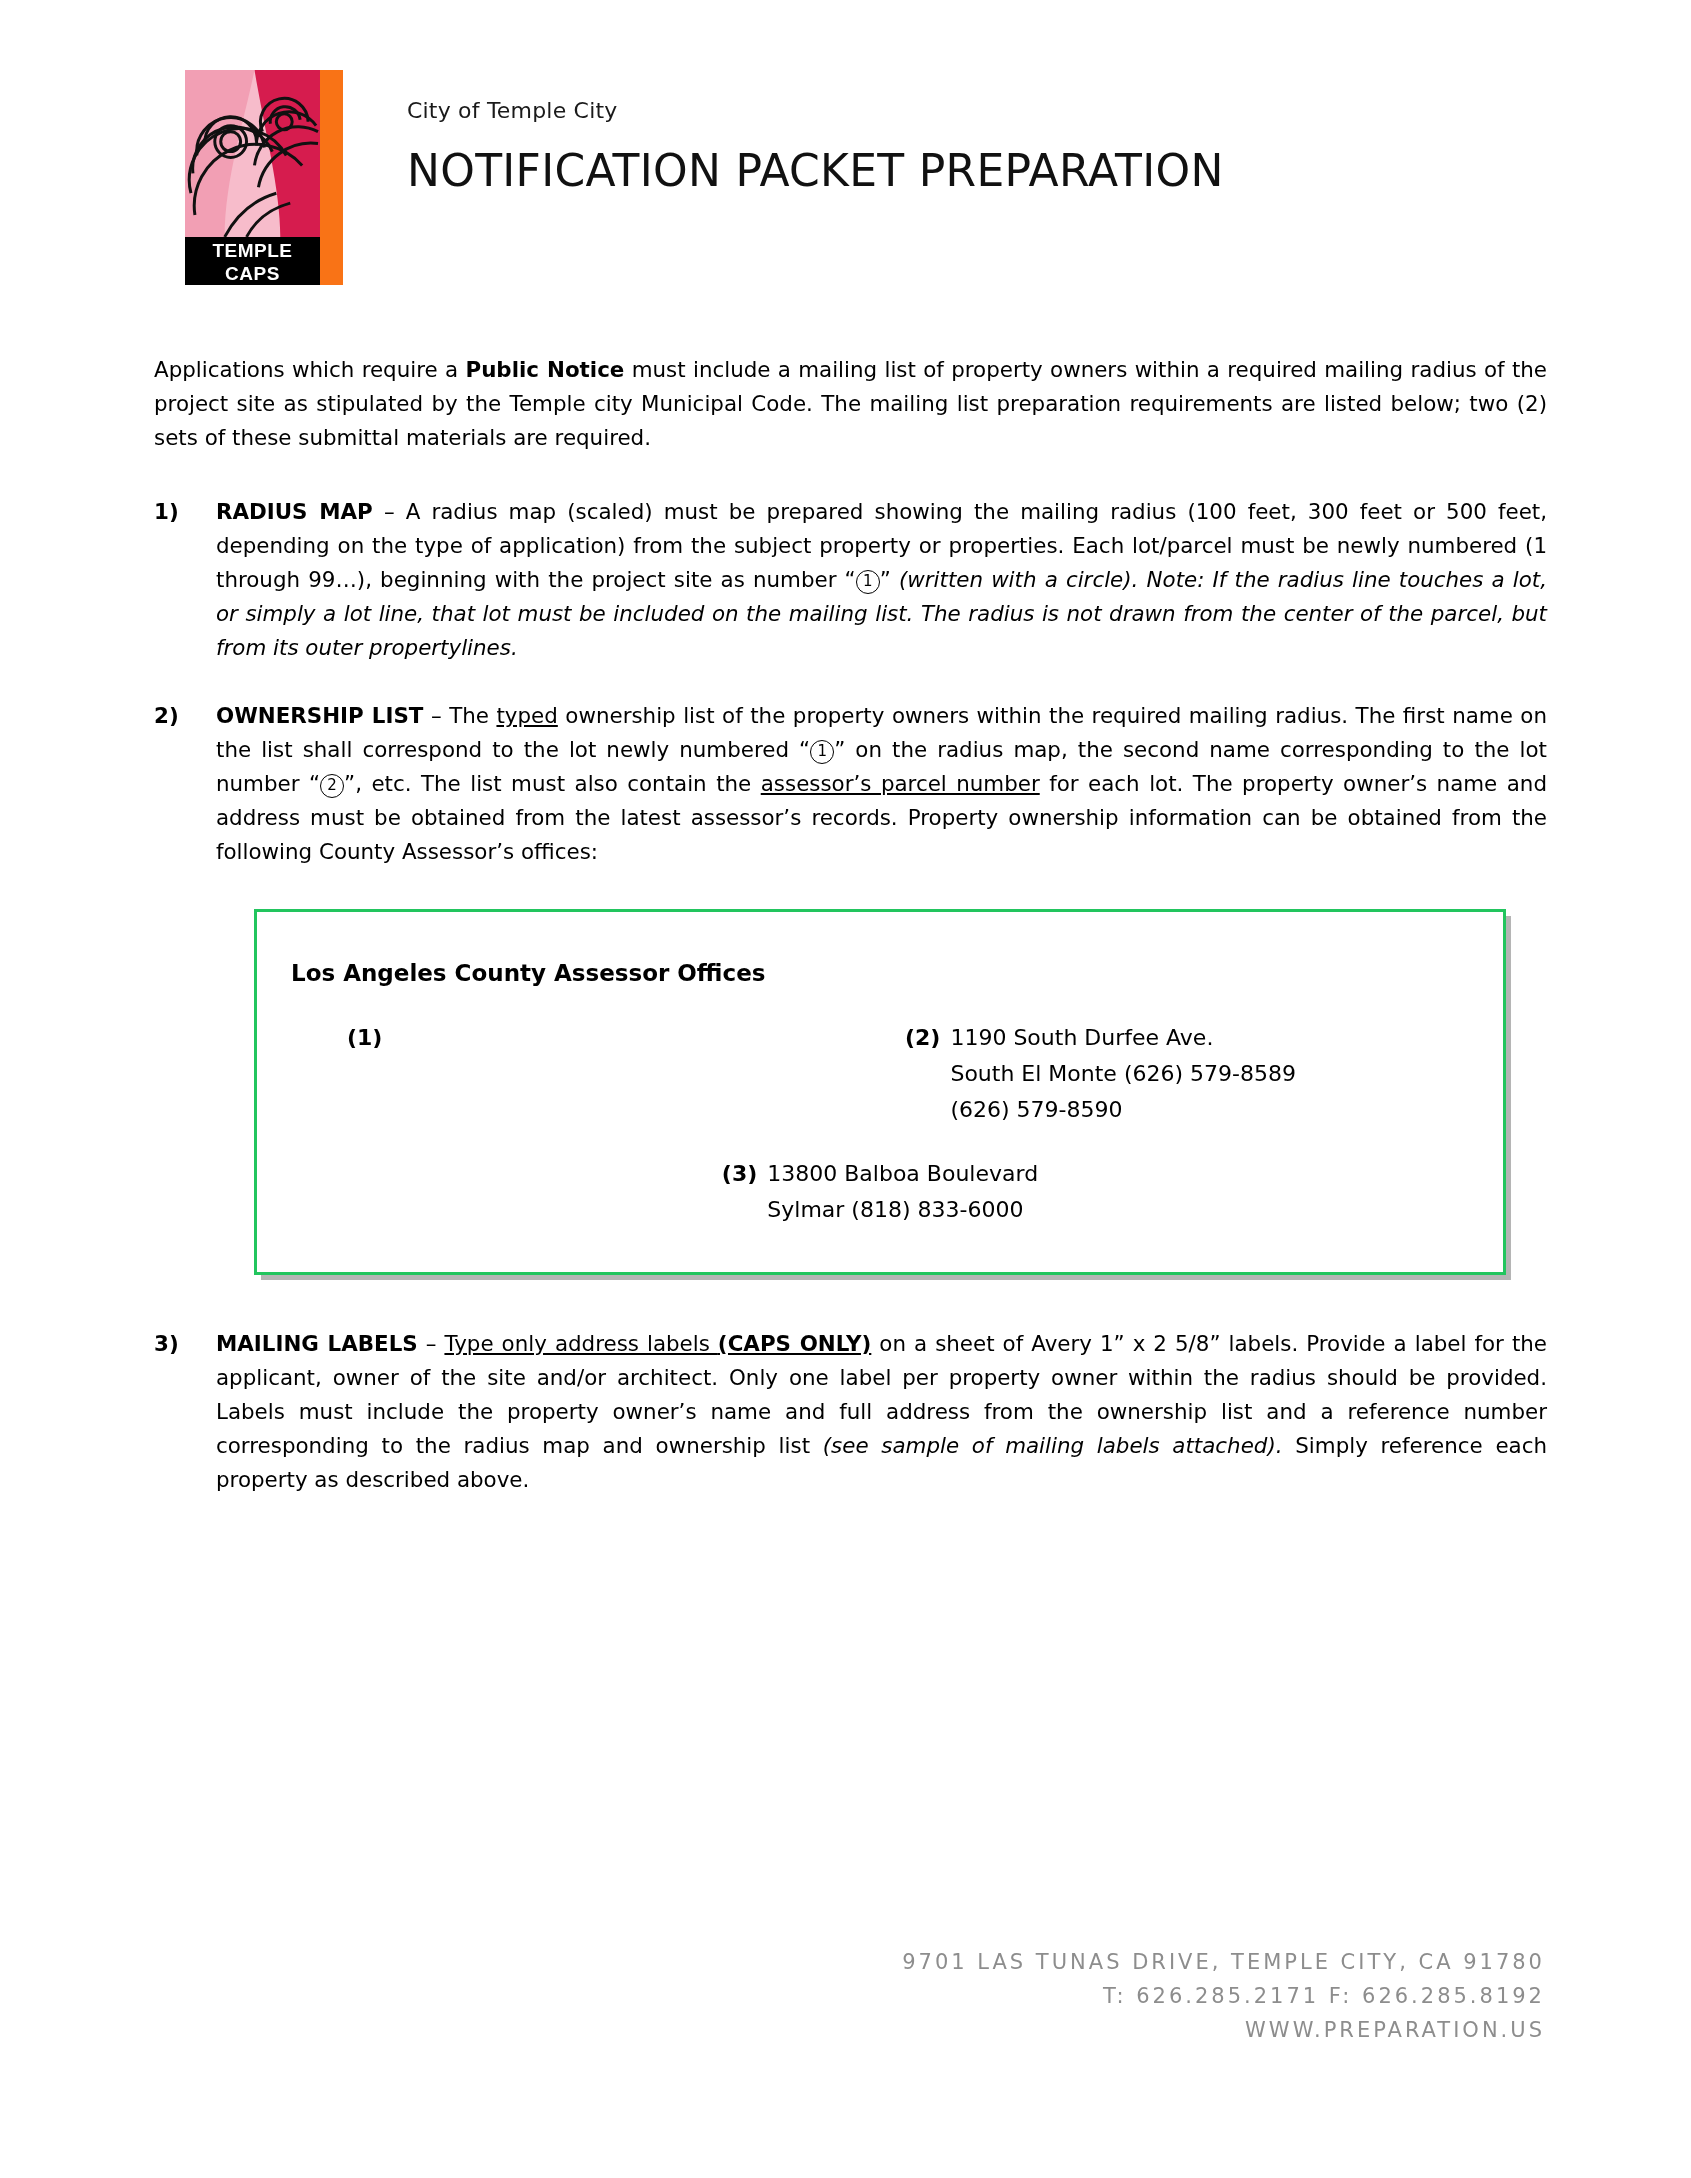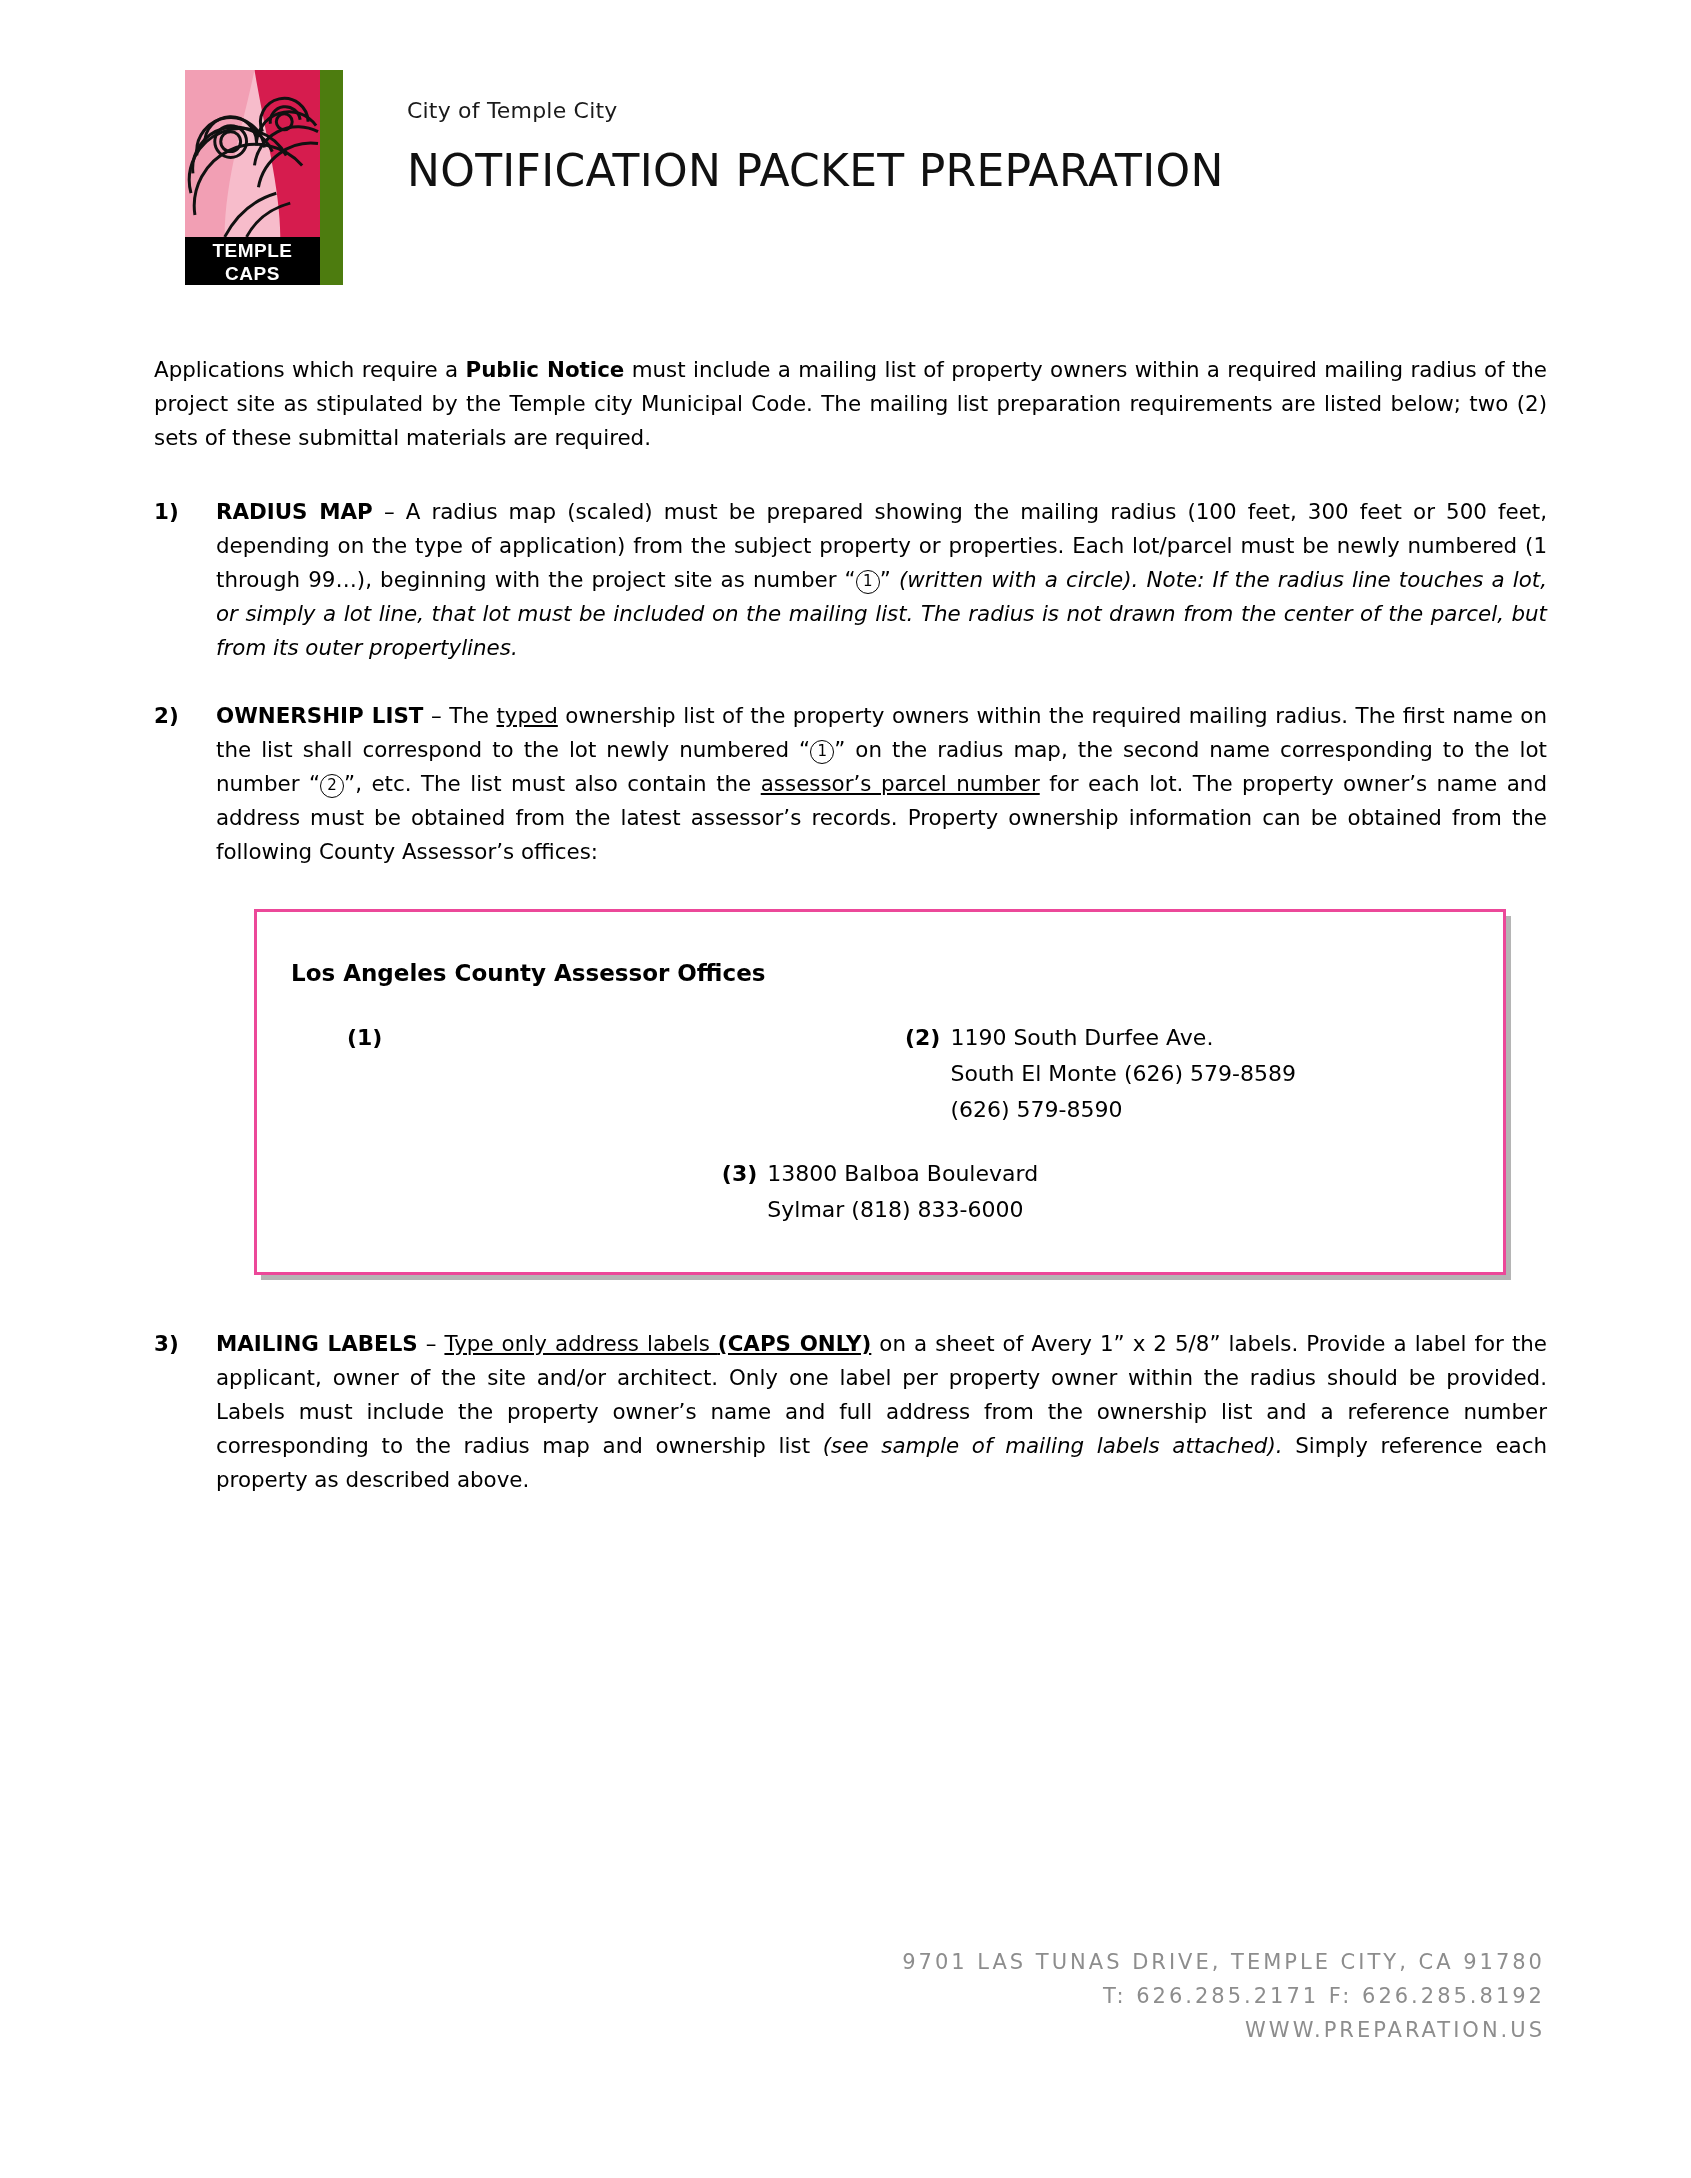--- a/index.html
+++ b/index.html
@@ -28,21 +28,21 @@
     position: absolute;
     top: 70px;
     left: 185px;
     display: flex;
     align-items: flex-start;
   }
   .logo {
     width: 158px;
     height: 215px;
     position: relative;
-    background: #4d7c0f;
+    background: #f97316;
     flex: 0 0 auto;
   }
   .logo-art {
     position: absolute;
     top: 0; left: 0;
     width: 135px;
     height: 167px;
     overflow: hidden;
     background: #f6b9c7;
   }
@@ -132,21 +132,21 @@
     font-size: 15px;
     vertical-align: 1px;
   }
 
   
   .assessor-box {
     position: relative;
     margin: 40px 0 0 100px;
     width: 1252px;
     box-sizing: border-box;
-    border: 3px solid #ec4899;
+    border: 3px solid #22c55e;
     background: #ffffff;
     padding: 40px 0 44px 0;
     box-shadow: 6px 6px 0 -1px rgba(120,120,120,0.55);
   }
   .assessor-title {
     font-size: 23px;
     font-weight: bold;
     margin: 8px 0 34px 34px;
   }
   .office-cols {

